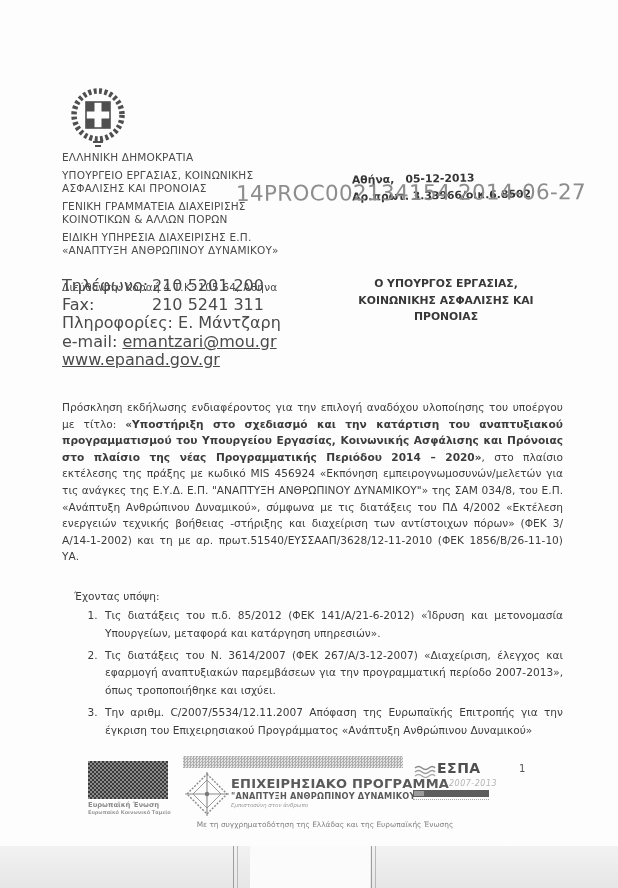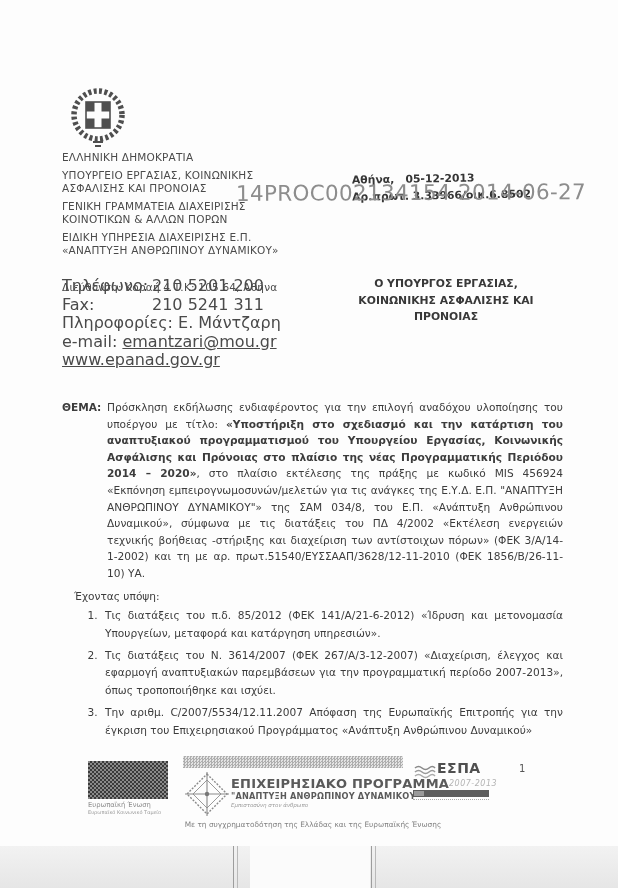--- a/index.html
+++ b/index.html
@@ -31,33 +31,33 @@
   .subject{position:absolute;left:62px;top:399px;width:501px;display:flex;font-size:10.6px;line-height:16.6px;color:#3c3c3c;}
   .subject .s-lbl{font-weight:bold;width:45px;flex:0 0 auto;}
   .subject .s-txt{flex:1;text-align:justify;}
   .subject .b{font-weight:bold;}
   
   .having{position:absolute;left:74px;top:590px;font-size:10.6px;color:#3c3c3c;}
   .regard{position:absolute;left:80px;top:607px;width:483px;font-size:10.6px;color:#3c3c3c;}
   .regard ol{margin:0;padding-left:21px;}
   .regard li{margin-bottom:4.5px;line-height:17.6px;text-align:justify;padding-left:4px;}
   
-  .eu-logo{position:absolute;left:88px;top:761px;width:100px;text-align:left;}
+  .eu-logo{position:absolute;left:88px;top:761px;width:100px;text-align:left;font-weight:bold;}
   .eu-flag{width:80px;height:38px;background:
      repeating-conic-gradient(#3a3a3a 0% 25%, #8a8a8a 0% 50%) 0 0/4px 4px;}
   .eu-t1{font-size:6.8px;color:#8a8a8a;margin-top:2px;filter:blur(.25px);}
   .eu-t2{font-size:5px;color:#9a9a9a;filter:blur(.3px);}
   .banner-bar{position:absolute;left:183px;top:756px;width:220px;height:12px;
      background:repeating-conic-gradient(#9a9a9a 0% 25%, #dcdcdc 0% 50%) 0 0/3px 3px;opacity:.8;}
   .op-diamond{position:absolute;left:184px;top:771px;}
   .op-text{position:absolute;left:231px;top:776px;width:230px;color:#5a5a5a;}
   .op-l1{font-size:13px;font-weight:bold;letter-spacing:.2px;}
   .op-l2{font-size:8.2px;font-weight:bold;letter-spacing:.2px;}
   .op-tag{font-size:5.5px;font-style:italic;color:#9a9a9a;filter:blur(.3px);margin-top:1px;}
-  .cofinance{position:absolute;left:138px;top:820px;width:350px;text-align:center;
+  .cofinance{position:absolute;left:150px;top:820px;width:350px;text-align:center;
      font-size:7.4px;color:#808080;filter:blur(.2px);}
   .espa{position:absolute;left:413px;top:762px;width:90px;}
   .espa-top{display:flex;align-items:flex-start;}
   .espa-word{font-size:14px;font-weight:bold;color:#4f4f4f;line-height:13px;letter-spacing:.5px;}
   .espa-years{font-size:8px;color:#b3b3b3;font-style:italic;letter-spacing:.5px;margin-left:36px;margin-top:-1px;}
   .espa-bar{margin-top:2px;width:76px;height:7px;background:#5d5d5d;position:relative;}
   .espa-bar::before{content:"";position:absolute;left:1px;top:1px;width:10px;height:5px;background:#9a9a9a;}
   .espa-dots{margin-top:2px;width:76px;border-top:1.5px dotted #a9a9a9;}
   .page-num{position:absolute;left:519px;top:763px;font-size:10px;color:#555;}
   
@@ -123,21 +123,20 @@
     <div>Αρ.πρωτ. 3.33966/οικ.6.8502</div>
   </div>
 
   <div class="minister">
     <div>Ο ΥΠΟΥΡΓΟΣ ΕΡΓΑΣΙΑΣ,</div>
     <div>ΚΟΙΝΩΝΙΚΗΣ ΑΣΦΑΛΙΣΗΣ ΚΑΙ</div>
     <div>ΠΡΟΝΟΙΑΣ</div>
   </div>
 
   <div class="subject">
-    <div class="s-lbl">ΘΕΜΑ:</div>
     <div class="s-txt"><span>Πρόσκληση εκδήλωσης ενδιαφέροντος για την επιλογή αναδόχου υλοποίησης του υποέργου με τίτλο: </span><span class="b">«Υποστήριξη στο σχεδιασμό και την κατάρτιση του αναπτυξιακού προγραμματισμού του Υπουργείου Εργασίας, Κοινωνικής Ασφάλισης και Πρόνοιας στο πλαίσιο της νέας Προγραμματικής Περιόδου 2014 – 2020»</span><span>, στο πλαίσιο εκτέλεσης της πράξης με κωδικό MIS 456924 «Εκπόνηση εμπειρογνωμοσυνών/μελετών για τις ανάγκες της Ε.Υ.Δ. Ε.Π. "ΑΝΑΠΤΥΞΗ ΑΝΘΡΩΠΙΝΟΥ ΔΥΝΑΜΙΚΟΥ"» της ΣΑΜ 034/8, του Ε.Π. «Ανάπτυξη Ανθρώπινου Δυναμικού», σύμφωνα με τις διατάξεις του ΠΔ 4/2002 «Εκτέλεση ενεργειών τεχνικής βοήθειας -στήριξης και διαχείριση των αντίστοιχων πόρων» (ΦΕΚ 3/Α/14-1-2002) και τη με αρ. πρωτ.51540/ΕΥΣΣΑΑΠ/3628/12-11-2010 (ΦΕΚ 1856/Β/26-11-10) ΥΑ.</span></div>
   </div>
 
   <div class="having">Έχοντας υπόψη:</div>
 
   <div class="regard">
     <ol>
       <li>Τις διατάξεις του π.δ. 85/2012 (ΦΕΚ 141/Α/21-6-2012) «Ίδρυση και μετονομασία Υπουργείων, μεταφορά και κατάργηση υπηρεσιών».</li>
       <li>Τις διατάξεις του Ν. 3614/2007 (ΦΕΚ 267/Α/3-12-2007) «Διαχείριση, έλεγχος και εφαρμογή αναπτυξιακών παρεμβάσεων για την προγραμματική περίοδο 2007-2013», όπως τροποποιήθηκε και ισχύει.</li>
       <li>Την αριθμ. C/2007/5534/12.11.2007 Απόφαση της Ευρωπαϊκής Επιτροπής για την έγκριση του Επιχειρησιακού Προγράμματος «Ανάπτυξη Ανθρώπινου Δυναμικού»</li>

